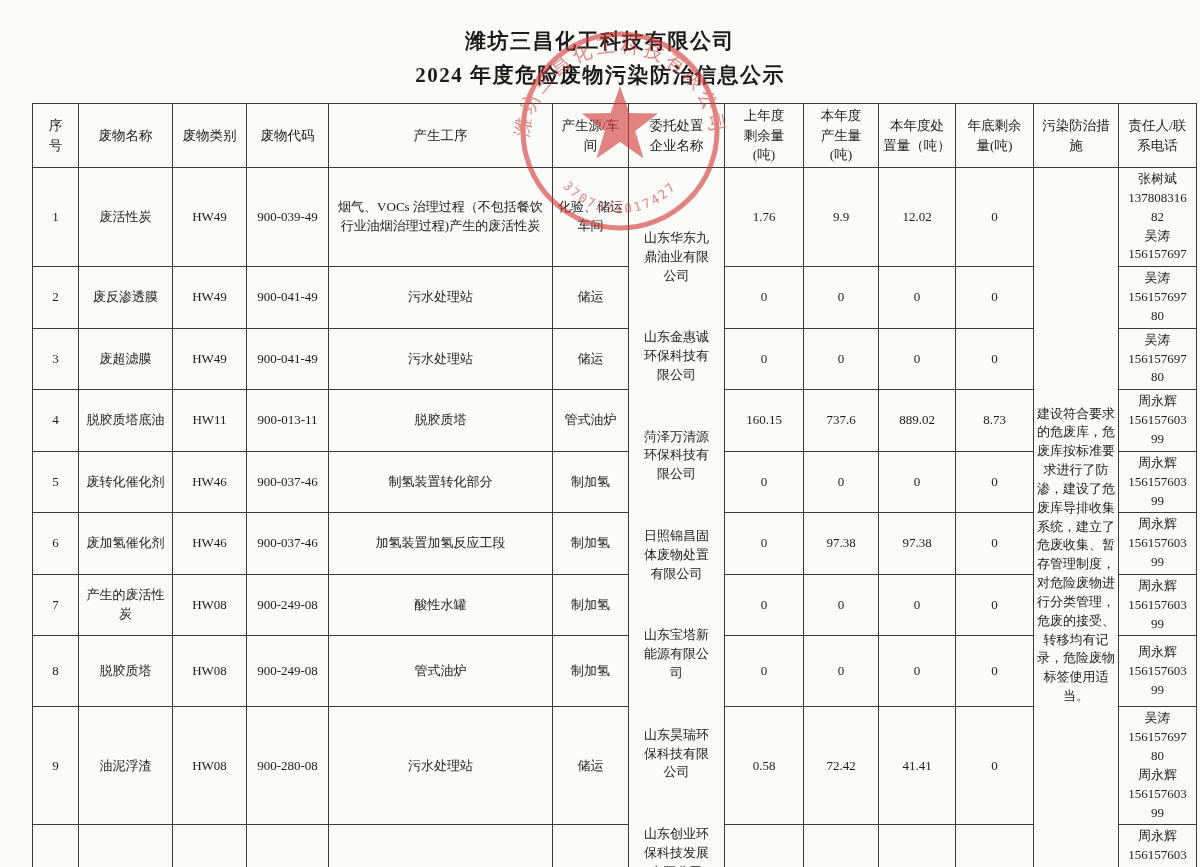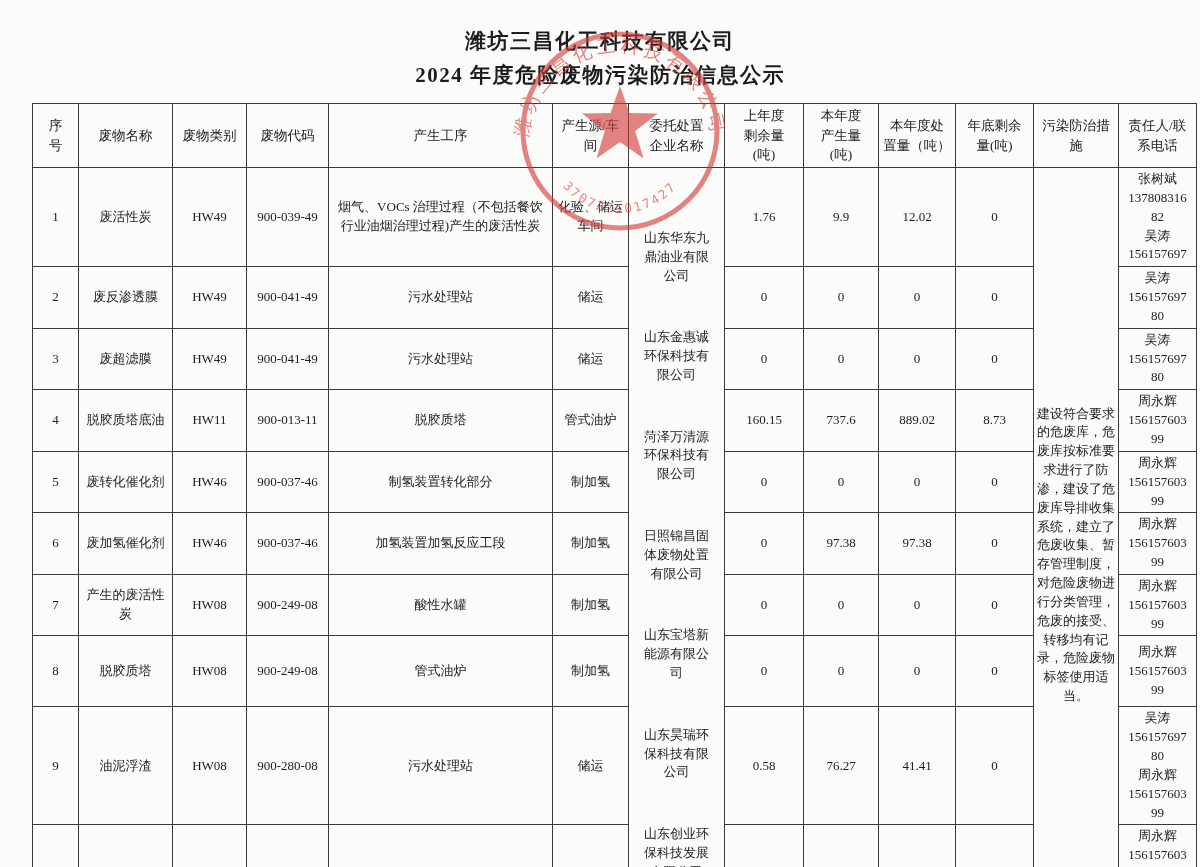--- a/index.html
+++ b/index.html
@@ -232,21 +232,21 @@
   </tr>
 
   <tr style="height:110px">
     <td>9</td>
     <td>油泥浮渣</td>
     <td>HW08</td>
     <td>900-280-08</td>
     <td class="process">污水处理站</td>
     <td>储运</td>
     <td>0.58</td>
-    <td>76.27</td>
+    <td>72.42</td>
     <td>41.41</td>
     <td>0</td>
     <td class="contact-cell">吴涛
 156157697
 80
 周永辉
 156157603
 99</td>
   </tr>
 

